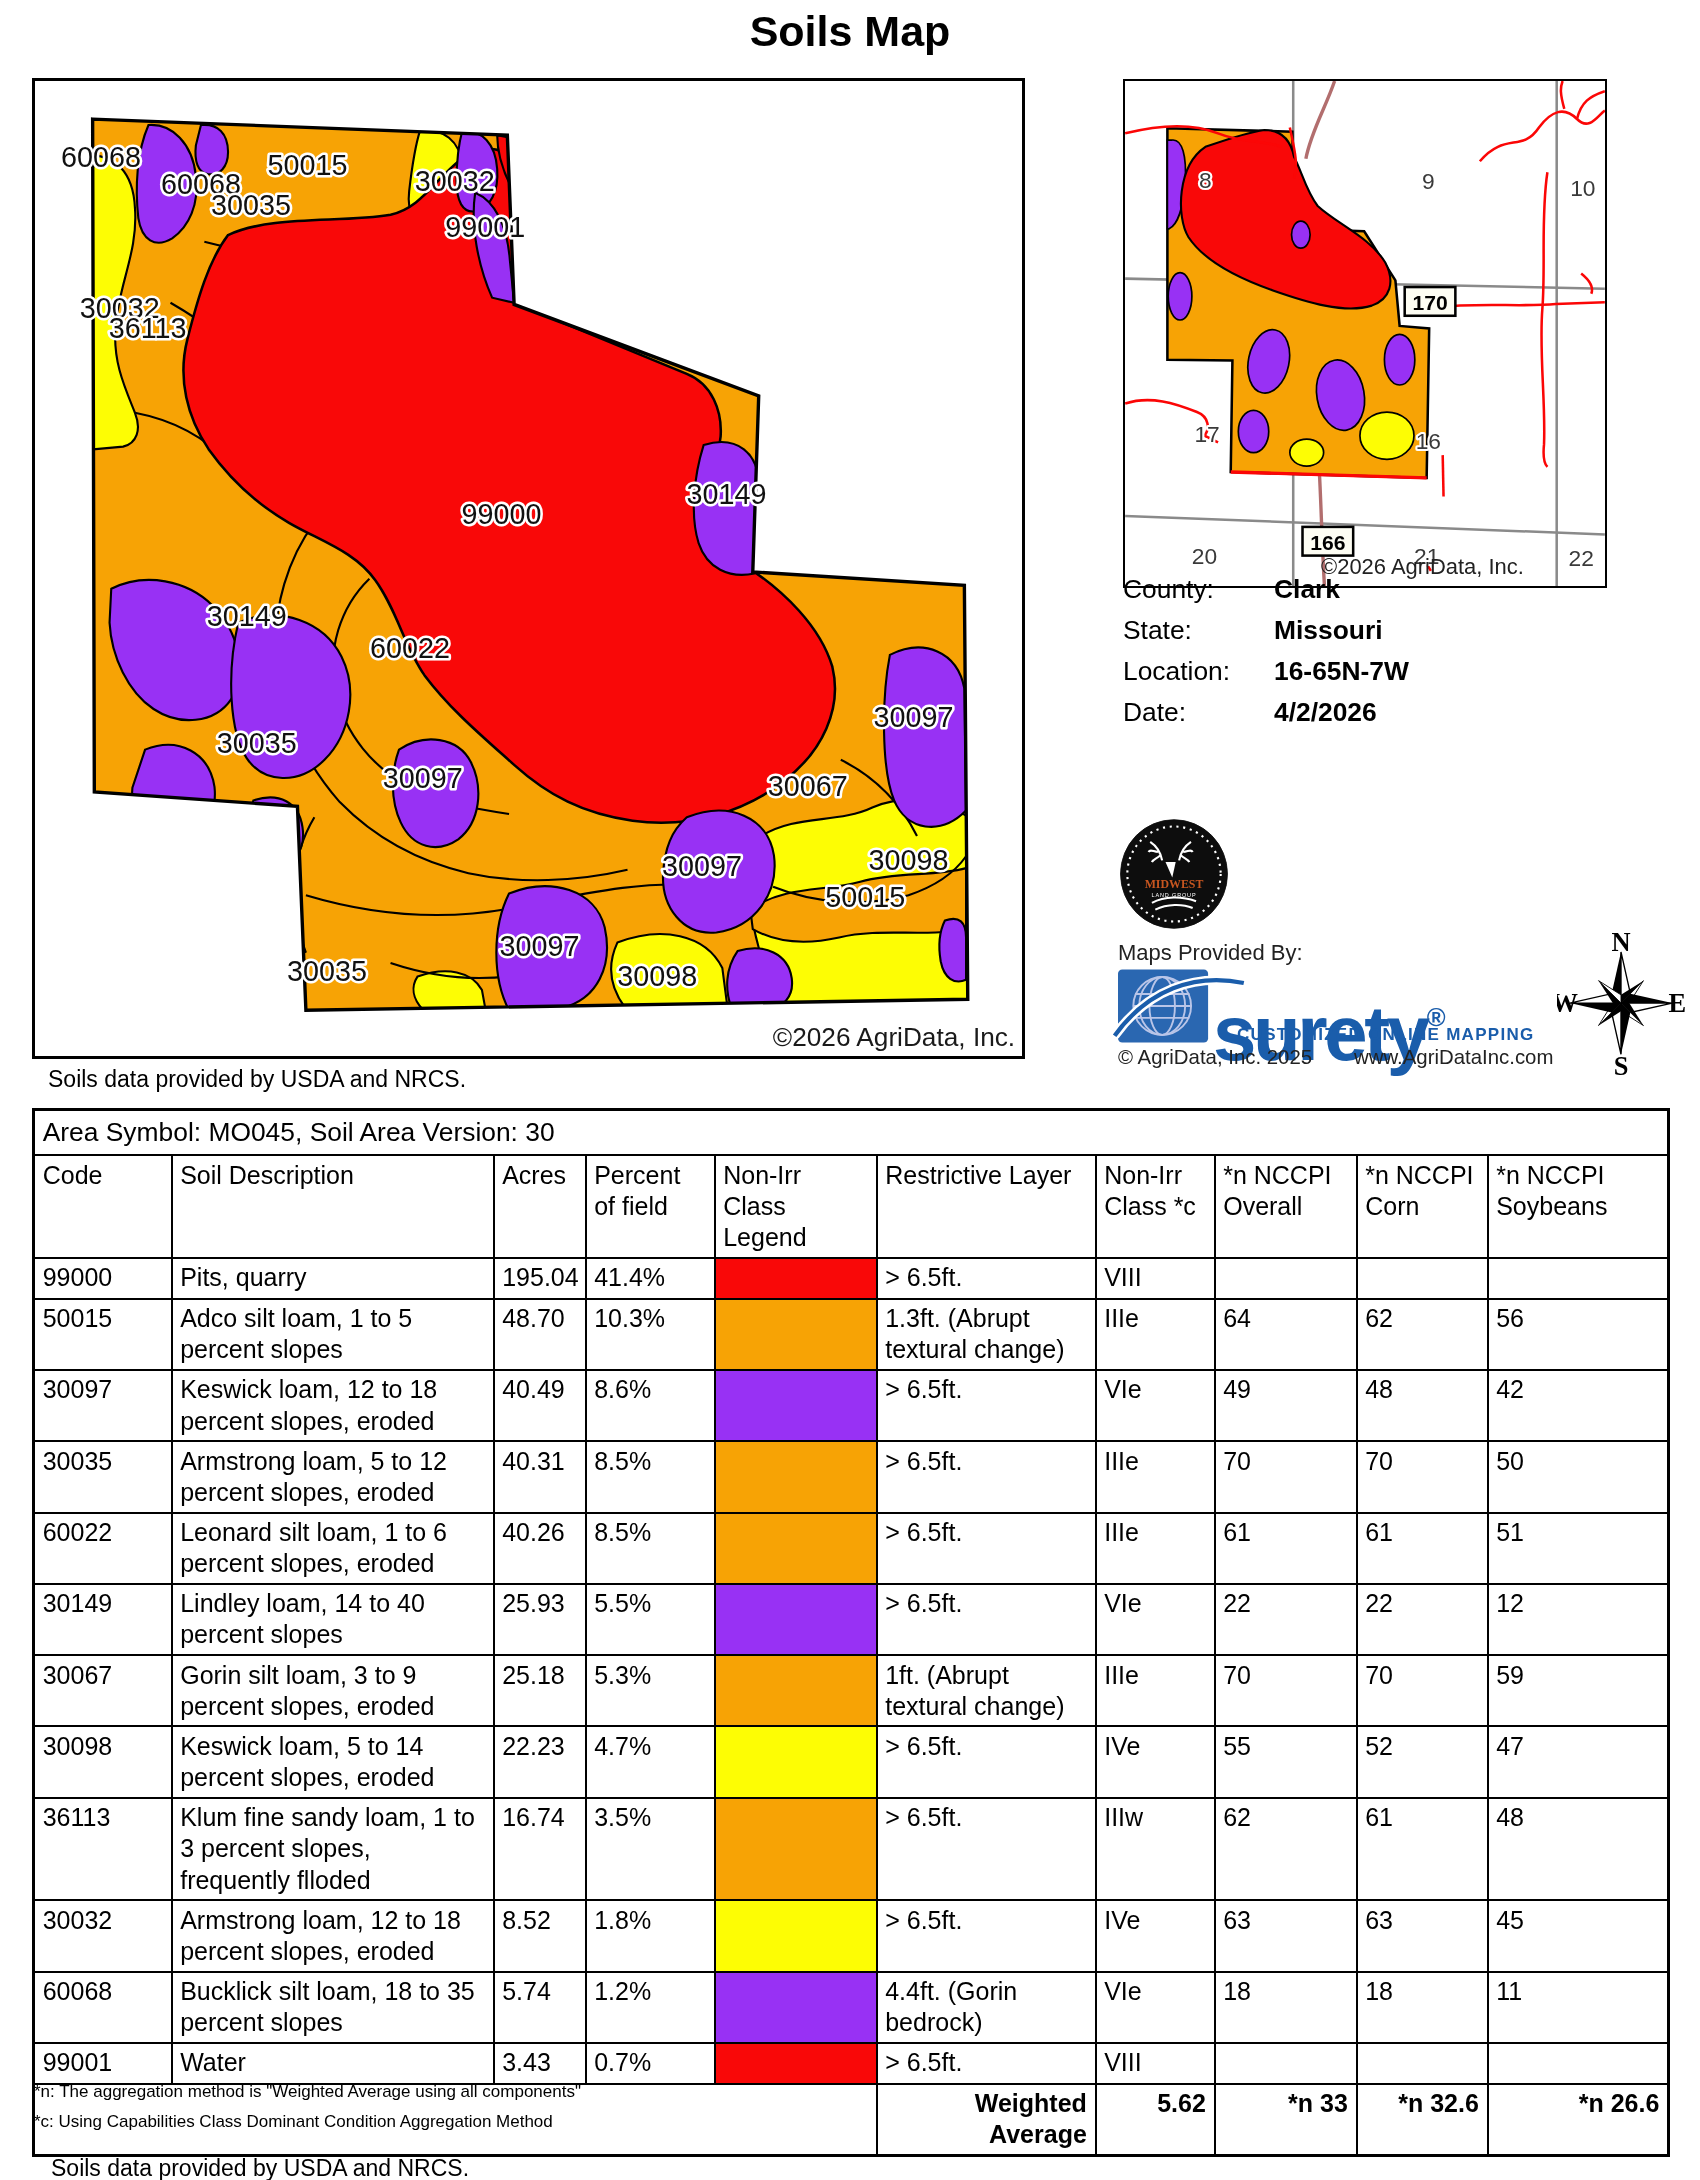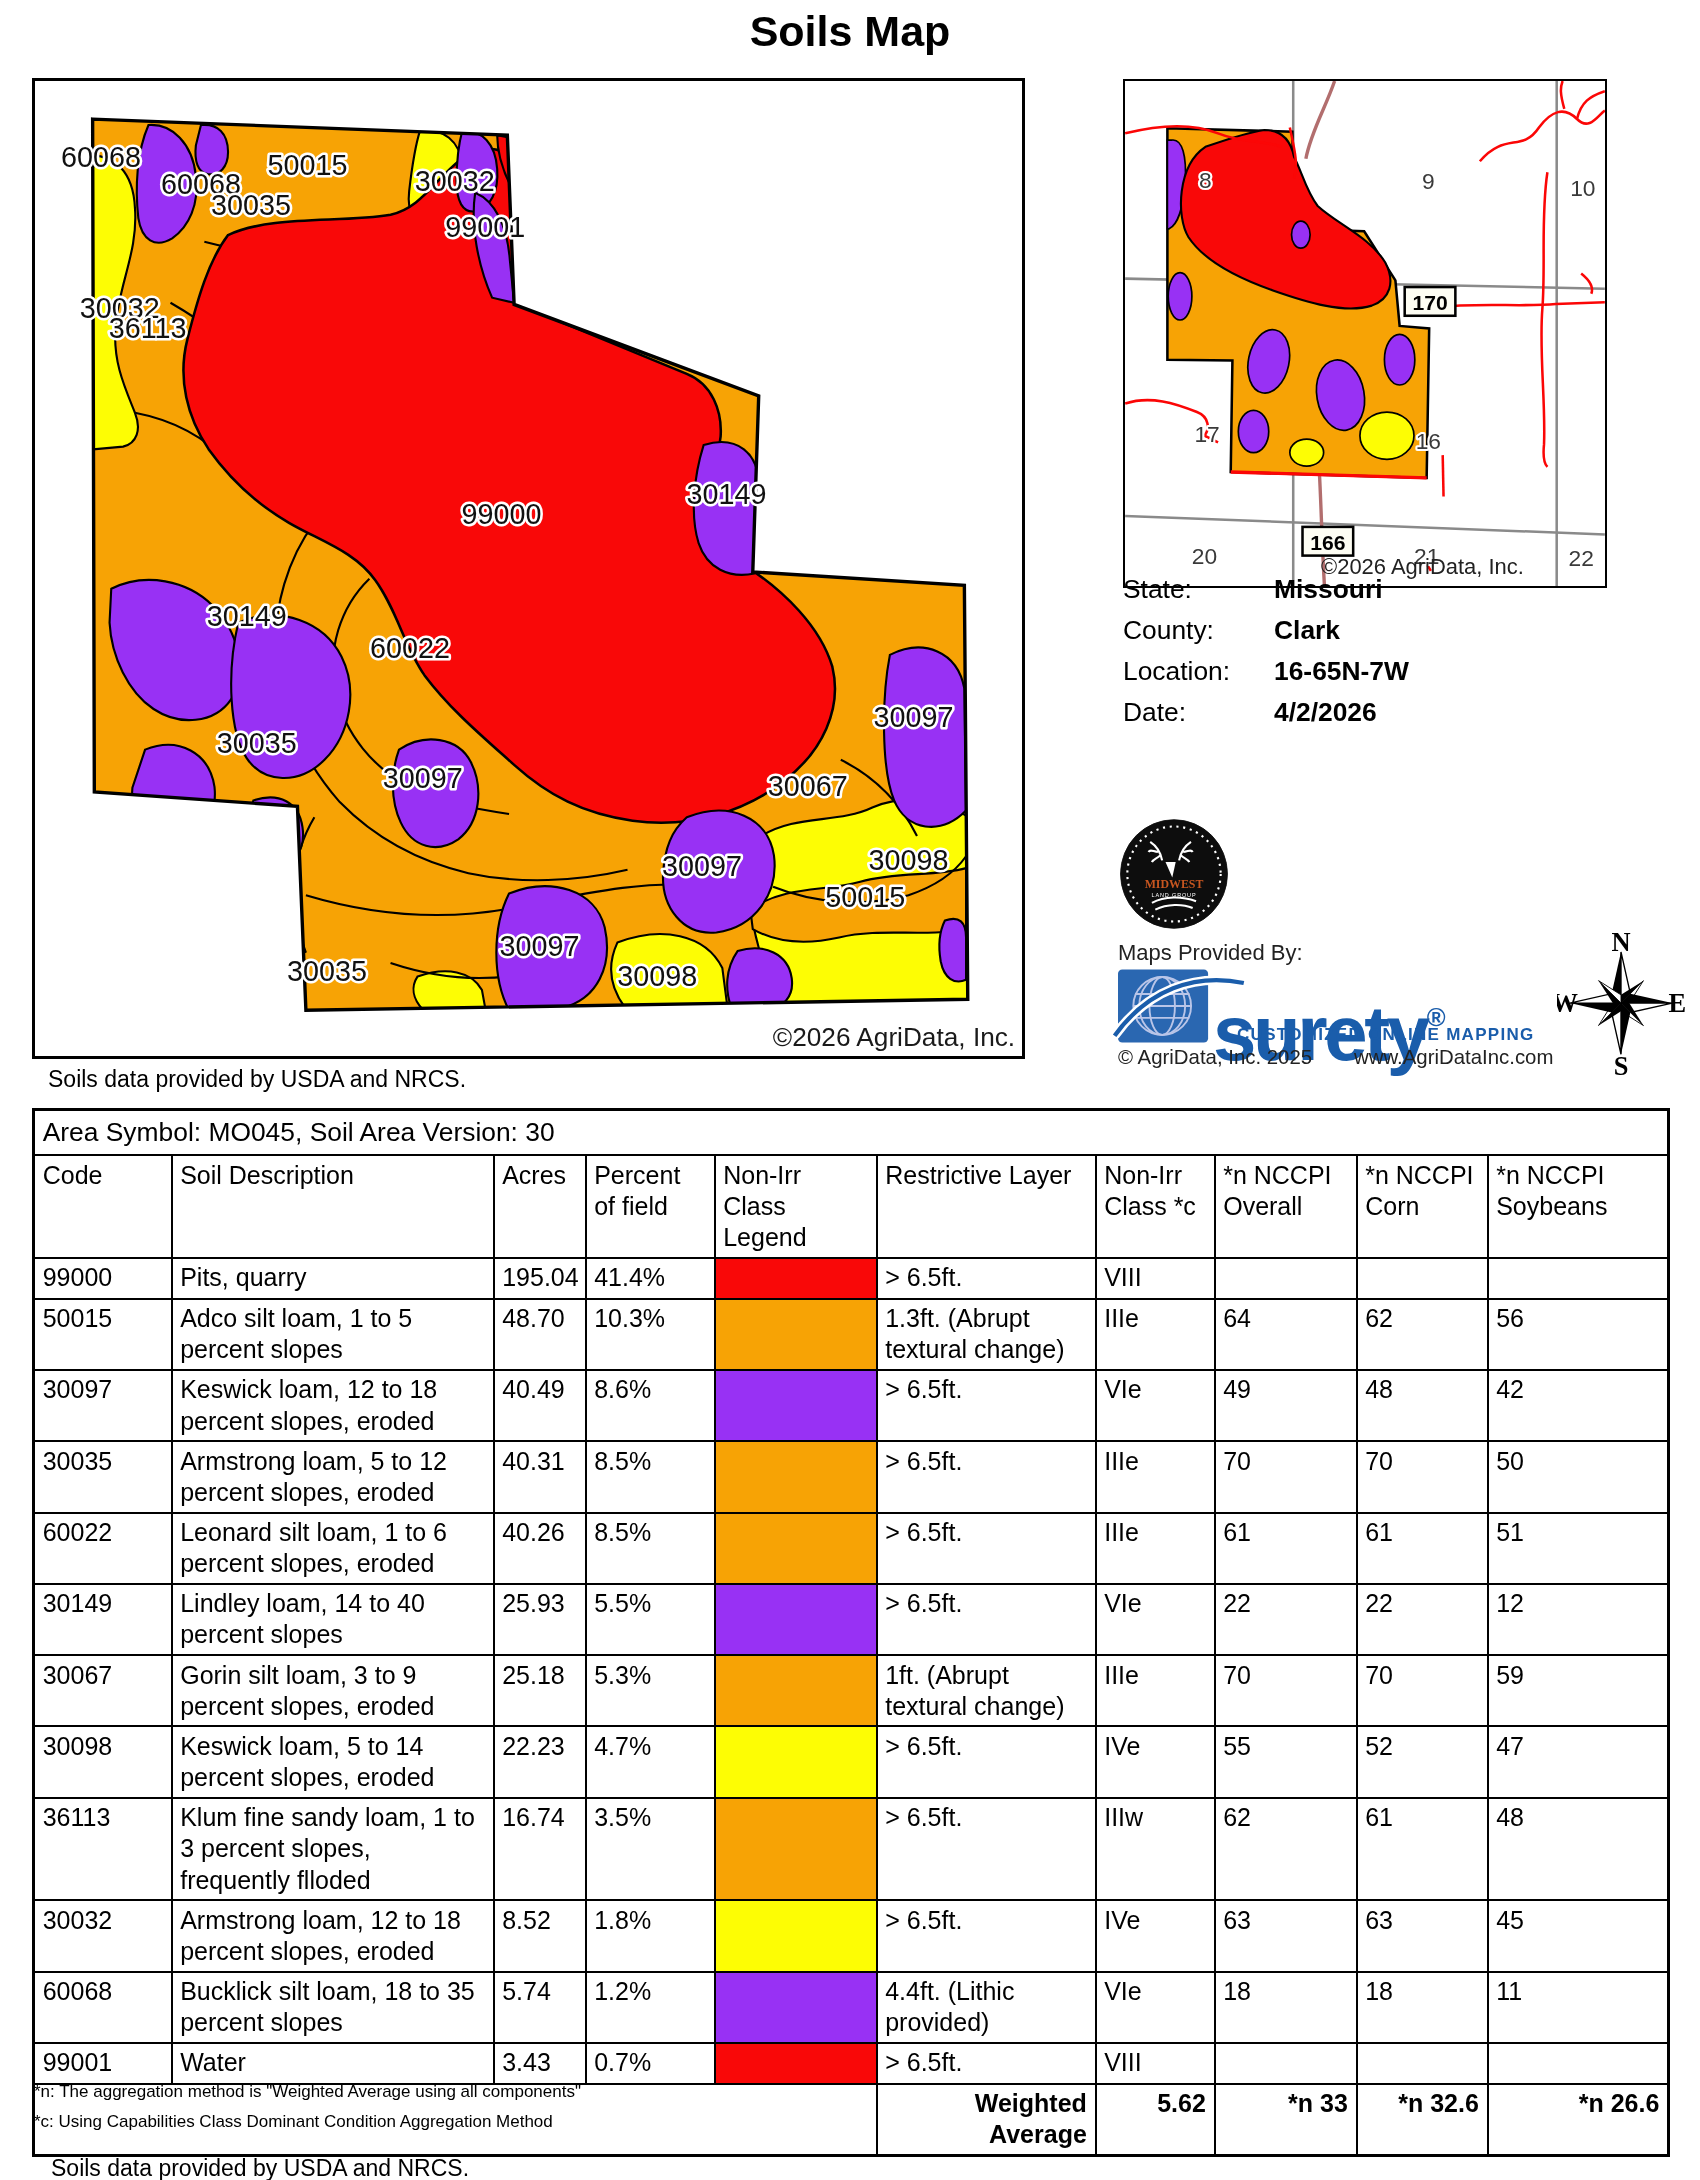--- a/index.html
+++ b/index.html
@@ -209,26 +209,26 @@
       <g class="hwy-badge">
         <rect x="210" y="528" width="60" height="34"></rect>
         <text x="240" y="546">166</text>
       </g>
       <text class="loc-copy" x="352" y="584">©2026 AgriData, Inc.</text>
     </svg>
   </div>
 
   <div class="abs info">
     <div class="info-row">
+        <span class="lbl">County:</span>
+        <span class="val">Clark</span>
+      </div>
+    <div class="info-row">
         <span class="lbl">State:</span>
         <span class="val">Missouri</span>
-      </div>
-    <div class="info-row">
-        <span class="lbl">County:</span>
-        <span class="val">Clark</span>
       </div>
     <div class="info-row">
         <span class="lbl">Location:</span>
         <span class="val">16-65N-7W</span>
       </div>
     <div class="info-row">
         <span class="lbl">Date:</span>
         <span class="val">4/2/2026</span>
       </div>
   </div>
@@ -440,21 +440,21 @@
           <td class="c-num">63</td>
           <td class="c-num">63</td>
           <td class="c-num">45</td>
     </tr>
     <tr style="height:68px">
       <td>60068</td>
           <td>Bucklick silt loam, 18 to 35 percent slopes</td>
           <td class="c-num">5.74</td>
           <td class="c-num">1.2%</td>
           <td class="c-legend" style="background: rgb(152, 49, 244);"></td>
-          <td class="c-num">4.4ft. (Lithic provided)</td>
+          <td class="c-num">4.4ft. (Gorin bedrock)</td>
           <td class="c-num">VIe</td>
           <td class="c-num">18</td>
           <td class="c-num">18</td>
           <td class="c-num">11</td>
     </tr>
     <tr style="height:41px">
       <td>99001</td>
           <td>Water</td>
           <td class="c-num">3.43</td>
           <td class="c-num">0.7%</td>

